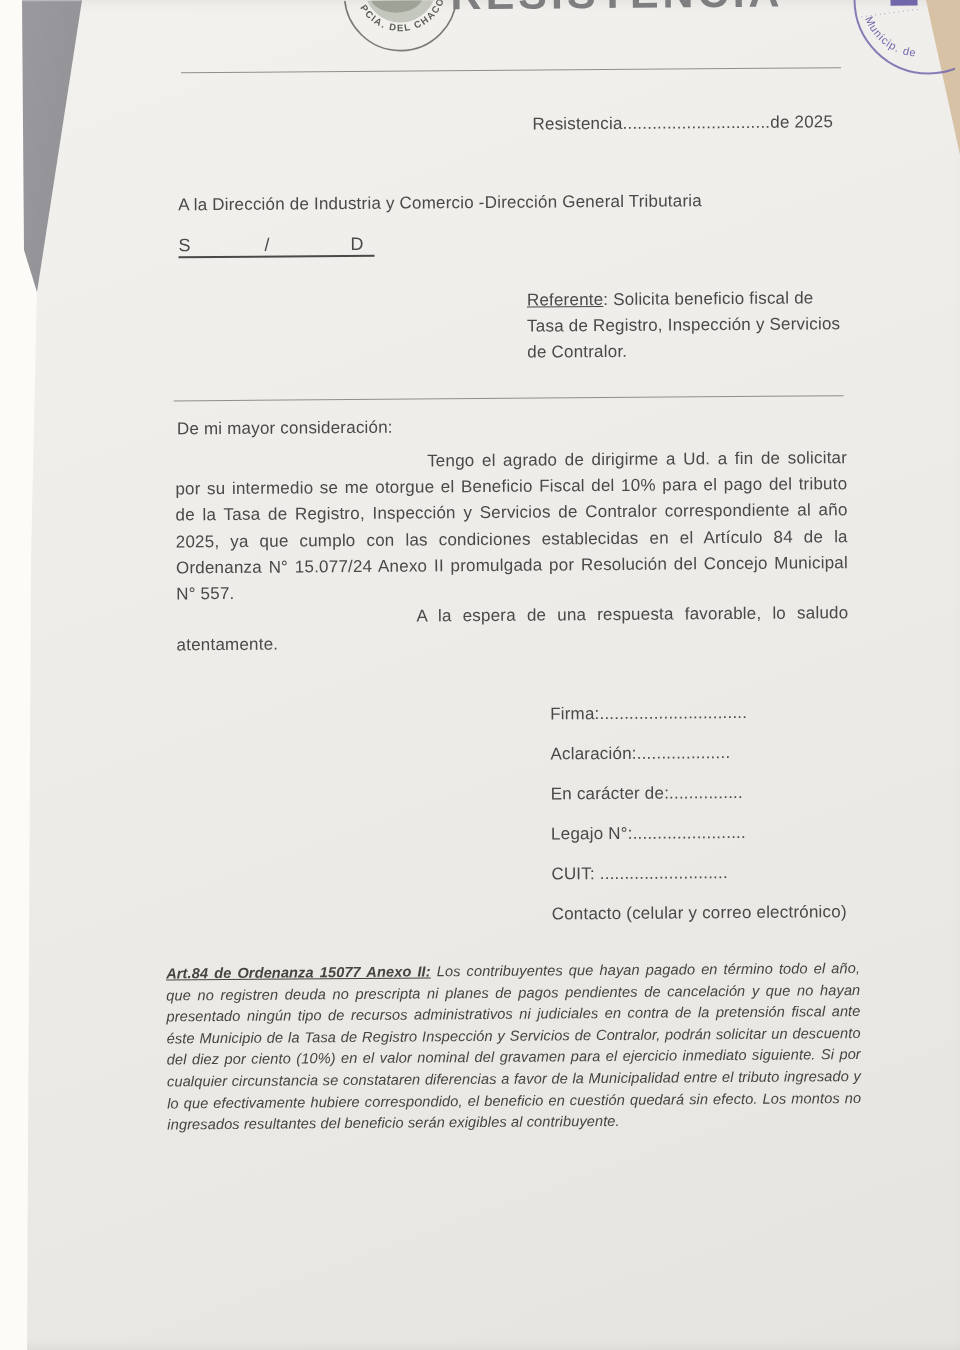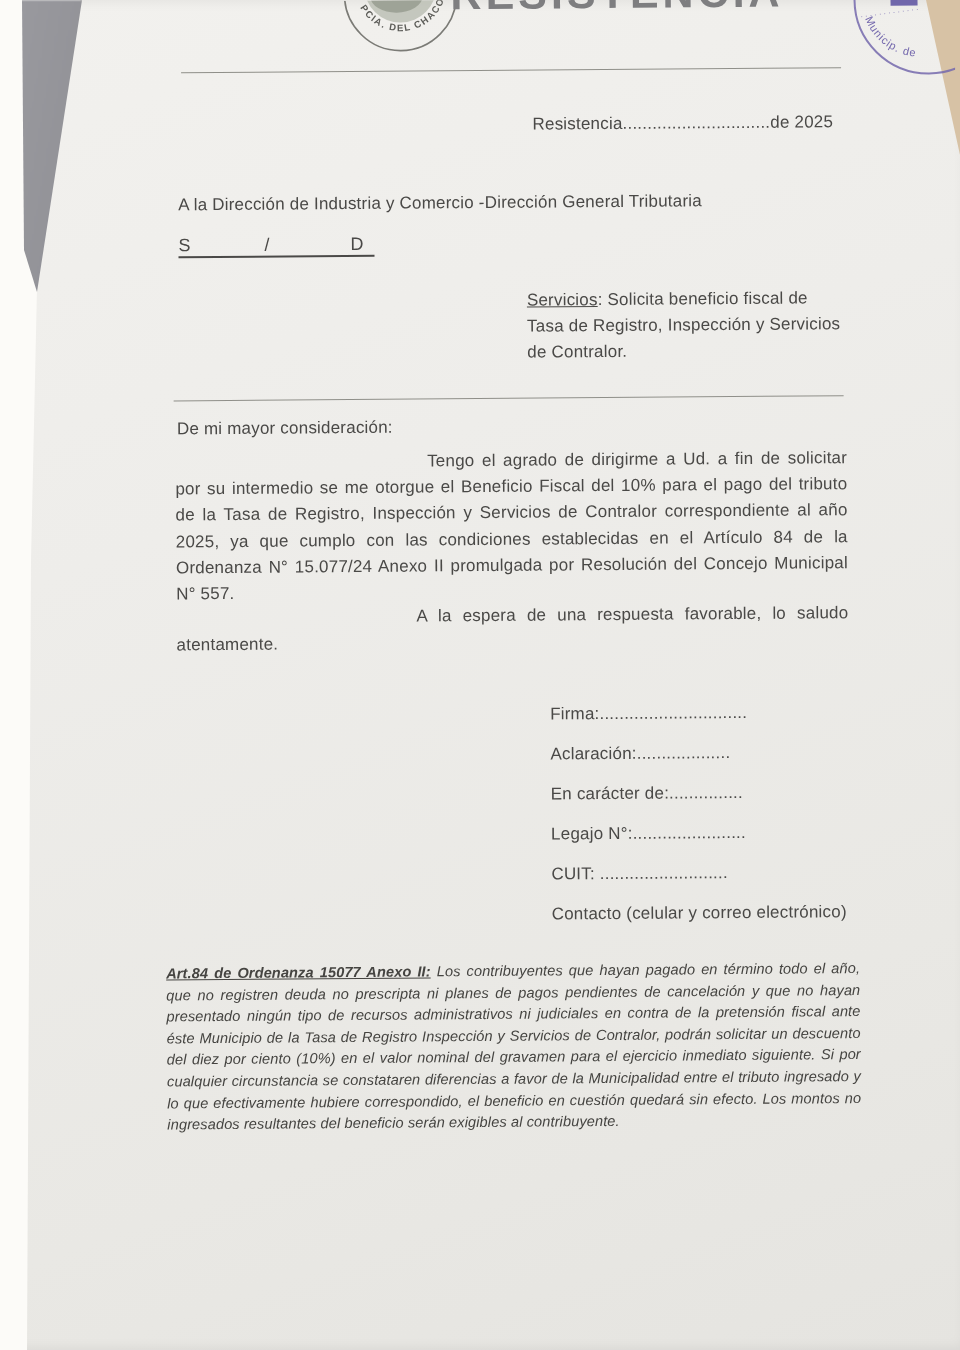--- a/index.html
+++ b/index.html
@@ -110,21 +110,21 @@
 
     <div class="txt" style="left:182px;top:190px;">A la Dirección de Industria y Comercio -Dirección General Tributaria</div>
 
     <div class="sd">
       <span style="left:0;">S</span>
       <span style="left:86px;">/</span>
       <span style="left:172px;">D</span>
     </div>
 
     <div class="txt" style="left:530px;top:288px;width:322px;">
-      <span class="underlined">Servicios</span><span>: Solicita beneficio fiscal de Tasa de Registro, Inspección y Servicios de Contralor.</span>
+      <span class="underlined">Referente</span><span>: Solicita beneficio fiscal de Tasa de Registro, Inspección y Servicios de Contralor.</span>
     </div>
 
     <div class="rule" style="left:176px;top:398px;width:670px;"></div>
 
     <div class="txt" style="left:179px;top:414px;">De mi mayor consideración:</div>
 
     <div class="txt justify" style="left:177px;top:448px;width:672px;line-height:26.2px;text-indent:252px;">Tengo el agrado de dirigirme a Ud. a fin de solicitar por su intermedio se me otorgue el Beneficio Fiscal del 10% para el pago del tributo de la Tasa de Registro, Inspección y Servicios de Contralor correspondiente al año 2025, ya que cumplo con las condiciones establecidas en el Artículo 84 de la Ordenanza N° 15.077/24 Anexo II promulgada por Resolución del Concejo Municipal N° 557.</div>
 
     <div class="txt justify" style="left:177px;top:603px;width:672px;line-height:26.5px;text-indent:240px;">A la espera de una respuesta favorable, lo saludo atentamente.</div>
 

